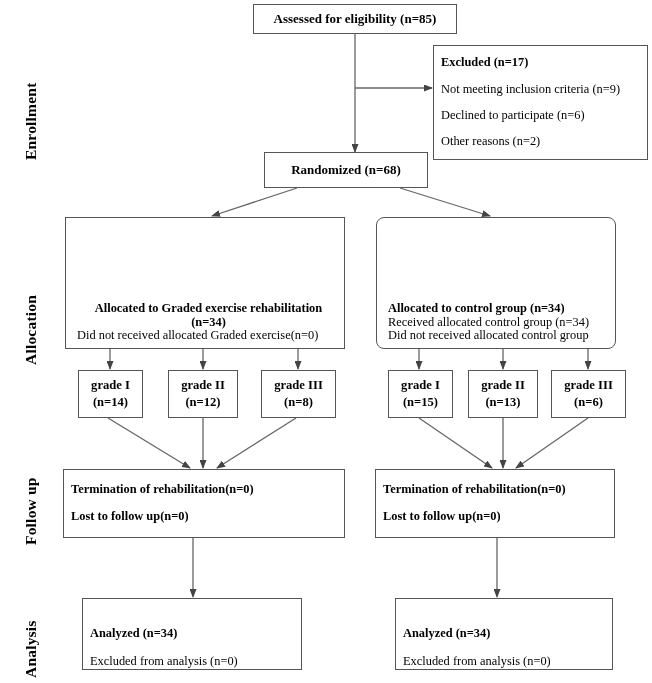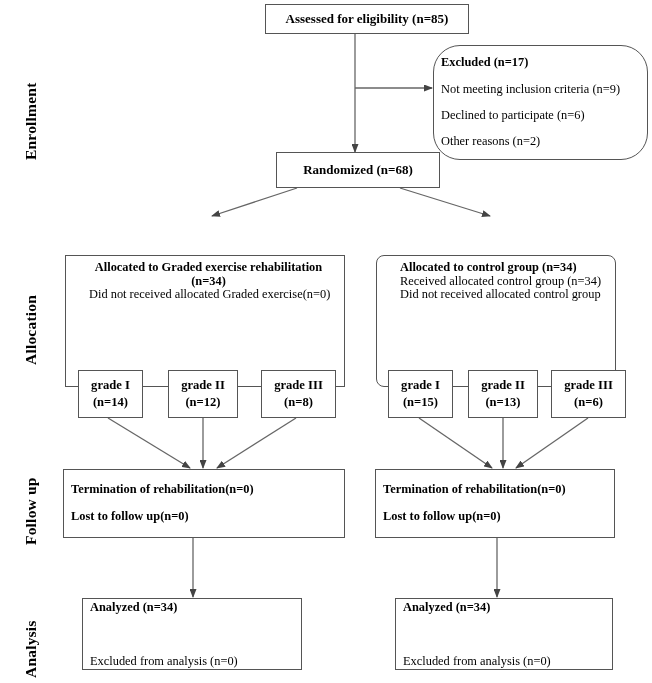--- a/index.html
+++ b/index.html
@@ -57,21 +57,20 @@
   }
   .node .line.center {
     text-align: center;
   }
   .node.pad-l .line {
     padding-left: 7px;
   }
   .node.topbox {
     align-items: center;
     justify-content: center;
-    margin-left: 12px;
   }
   .node.topbox .line {
     font-weight: bold;
     font-size: 13px;
   }
   .node.gradebox {
     align-items: center;
     justify-content: center;
     gap: 3px;
   }
@@ -79,34 +78,33 @@
     font-weight: bold;
     font-size: 12.6px;
     text-align: right;
   }
   .node.excluded {
     justify-content: space-around;
     padding: 4px 0;
   }
   .node.alloc-left,
   .node.alloc-right {
-    justify-content: flex-start;
-    padding: 5px 16px;
-    margin-top: 38px;
+    justify-content: flex-end;
+    padding: 5px 4px;
   }
   .node.followup {
     justify-content: space-around;
     padding: 6px 0;
   }
   .node.followup .line {
     font-weight: bold;
   }
   .node.analysis {
-    justify-content: space-between;
-    padding-top: 2px;
+    justify-content: flex-end;
+    padding-top: 9px;
     gap: 15px;
   }
 </style>
 </head>
 <body>
 
 <div id="diagram-root">
 
   <svg id="edge-layer" viewBox="0 0 652 683" width="652" height="683">
     <defs>
@@ -147,21 +145,21 @@
 
   <div class="stage-label" style="left:22px; top:160px;">Enrollment</div>
   <div class="stage-label" style="left:22px; top:365px;">Allocation</div>
   <div class="stage-label" style="left:22px; top:545px;">Follow up</div>
   <div class="stage-label" style="left:22px; top:678px;">Analysis</div>
 
   <div class="node topbox" style="left:253px; top:4px; width:204px; height:30px;">
     <div class="line center">Assessed for eligibility (n=85)</div>
   </div>
 
-  <div class="node excluded pad-l" style="left:433px; top:45px; width:215px; height:115px;border-radius:27px;">
+  <div class="node excluded pad-l" style="left:433px; top:45px; width:215px; height:115px;">
     <div class="line bold">Excluded (n=17)</div>
     <div class="line">Not meeting inclusion criteria (n=9)</div>
     <div class="line">Declined to participate (n=6)</div>
     <div class="line">Other reasons (n=2)</div>
   </div>
 
   <div class="node topbox" style="left:264px; top:152px; width:164px; height:36px;">
     <div class="line center">Randomized (n=68)</div>
   </div>
 

